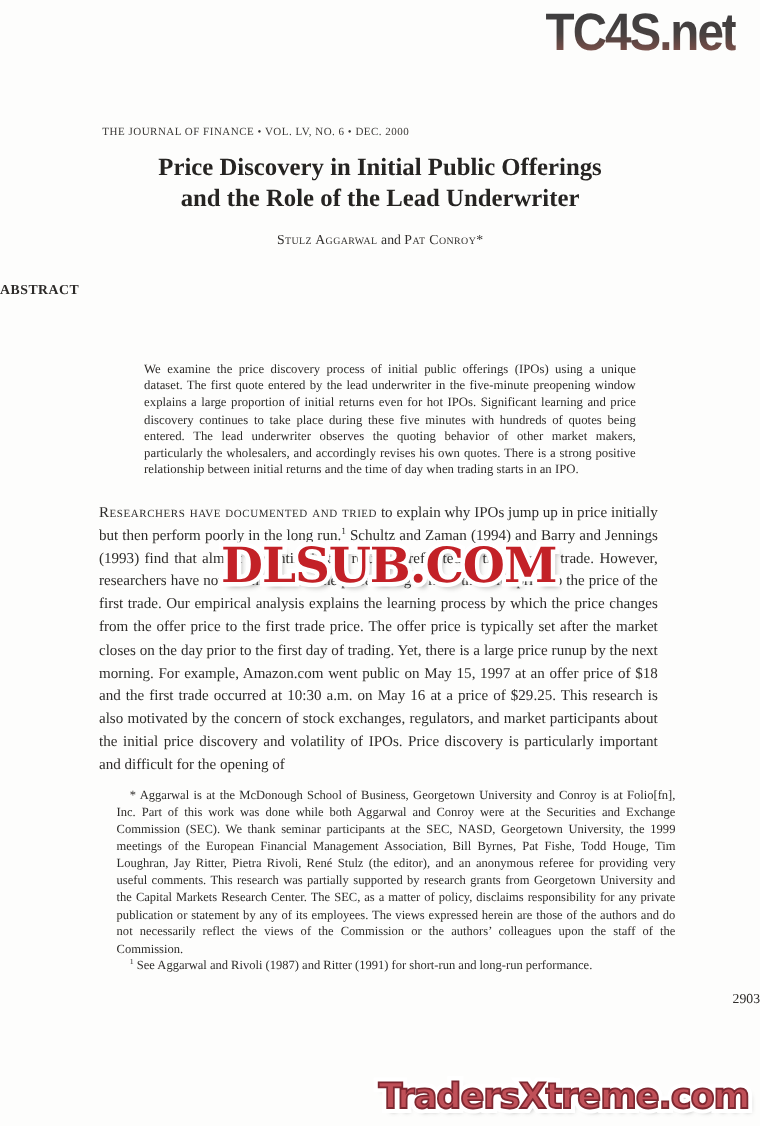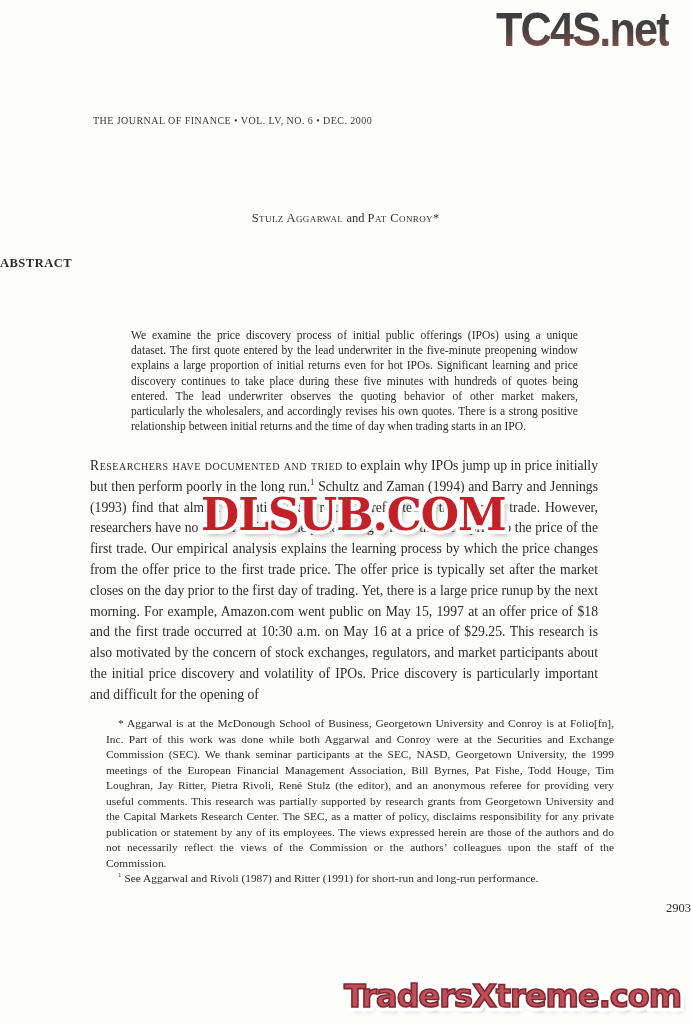--- a/index.html
+++ b/index.html
@@ -139,20 +139,24 @@
     -webkit-text-stroke: 1.6px #7d2730;
   }
 </style>
 </head>
 <body>
 
 <div class="page">
 
   <div class="journal-line">THE JOURNAL OF FINANCE • VOL. LV, NO. 6 • DEC. 2000</div>
 
+  <div class="title-block">
+    <div>Price Discovery in Initial Public Offerings</div>
+    <div>and the Role of the Lead Underwriter</div>
+  </div>
 
   <div class="authors-line"><span class="smallcaps">Stulz Aggarwal</span><span> and </span><span class="smallcaps">Pat Conroy</span><span>*</span></div>
 
   <div class="abstract-heading">ABSTRACT</div>
 
   <div class="abstract-body">We examine the price discovery process of initial public offerings (IPOs) using a unique dataset. The first quote entered by the lead underwriter in the five-minute preopening window explains a large proportion of initial returns even for hot IPOs. Significant learning and price discovery continues to take place during these five minutes with hundreds of quotes being entered. The lead underwriter observes the quoting behavior of other market makers, particularly the wholesalers, and accordingly revises his own quotes. There is a strong positive relationship between initial returns and the time of day when trading starts in an IPO.</div>
 
   <div class="body-paragraph"><span class="lead-smallcaps">Researchers have documented and tried</span><span> to explain why IPOs jump up in price initially but then perform poorly in the long run.</span><span class="sup">1</span><span> Schultz and Zaman (1994) and Barry and Jennings (1993) find that almost the entire initial return is reflected at the opening trade. However, researchers have not examined how the price changes from the offer price to the price of the first trade. Our empirical analysis explains the learning process by which the price changes from the offer price to the first trade price. The offer price is typically set after the market closes on the day prior to the first day of trading. Yet, there is a large price runup by the next morning. For example, Amazon.com went public on May 15, 1997 at an offer price of $18 and the first trade occurred at 10:30 a.m. on May 16 at a price of $29.25. This research is also motivated by the concern of stock exchanges, regulators, and market participants about the initial price discovery and volatility of IPOs. Price discovery is particularly important and difficult for the opening of</span></div>
 
   <div class="footnote-block">

